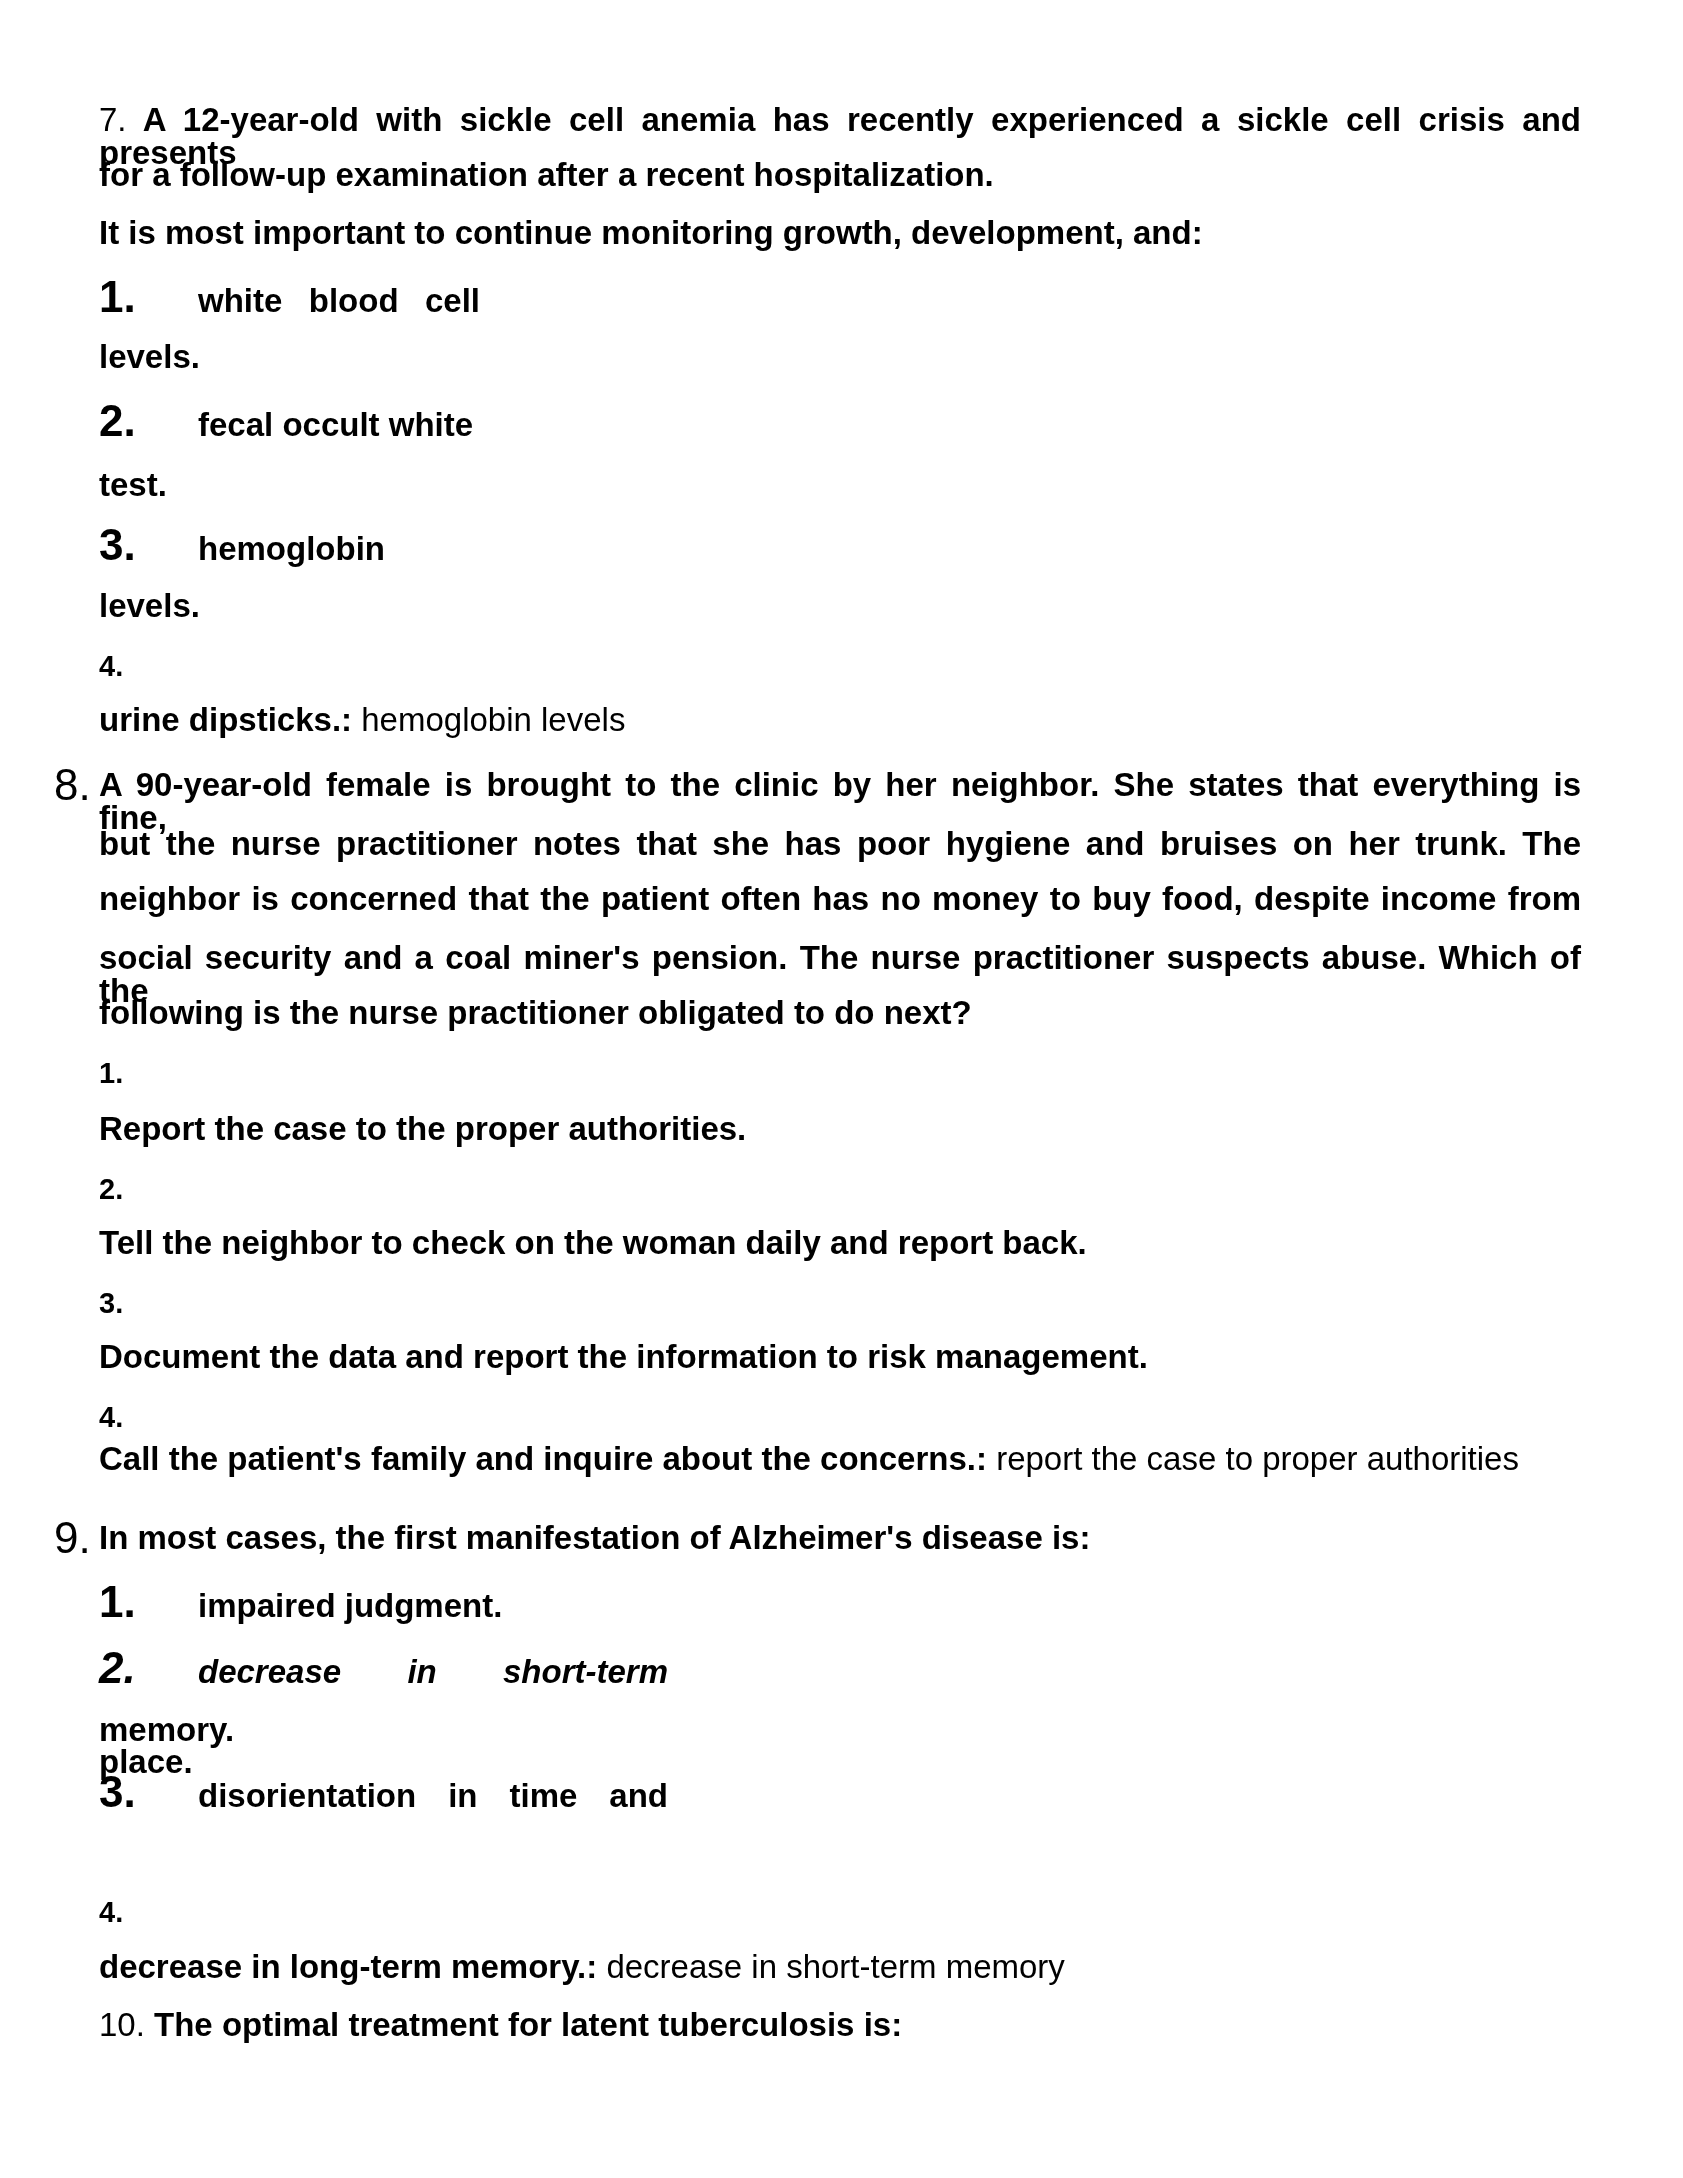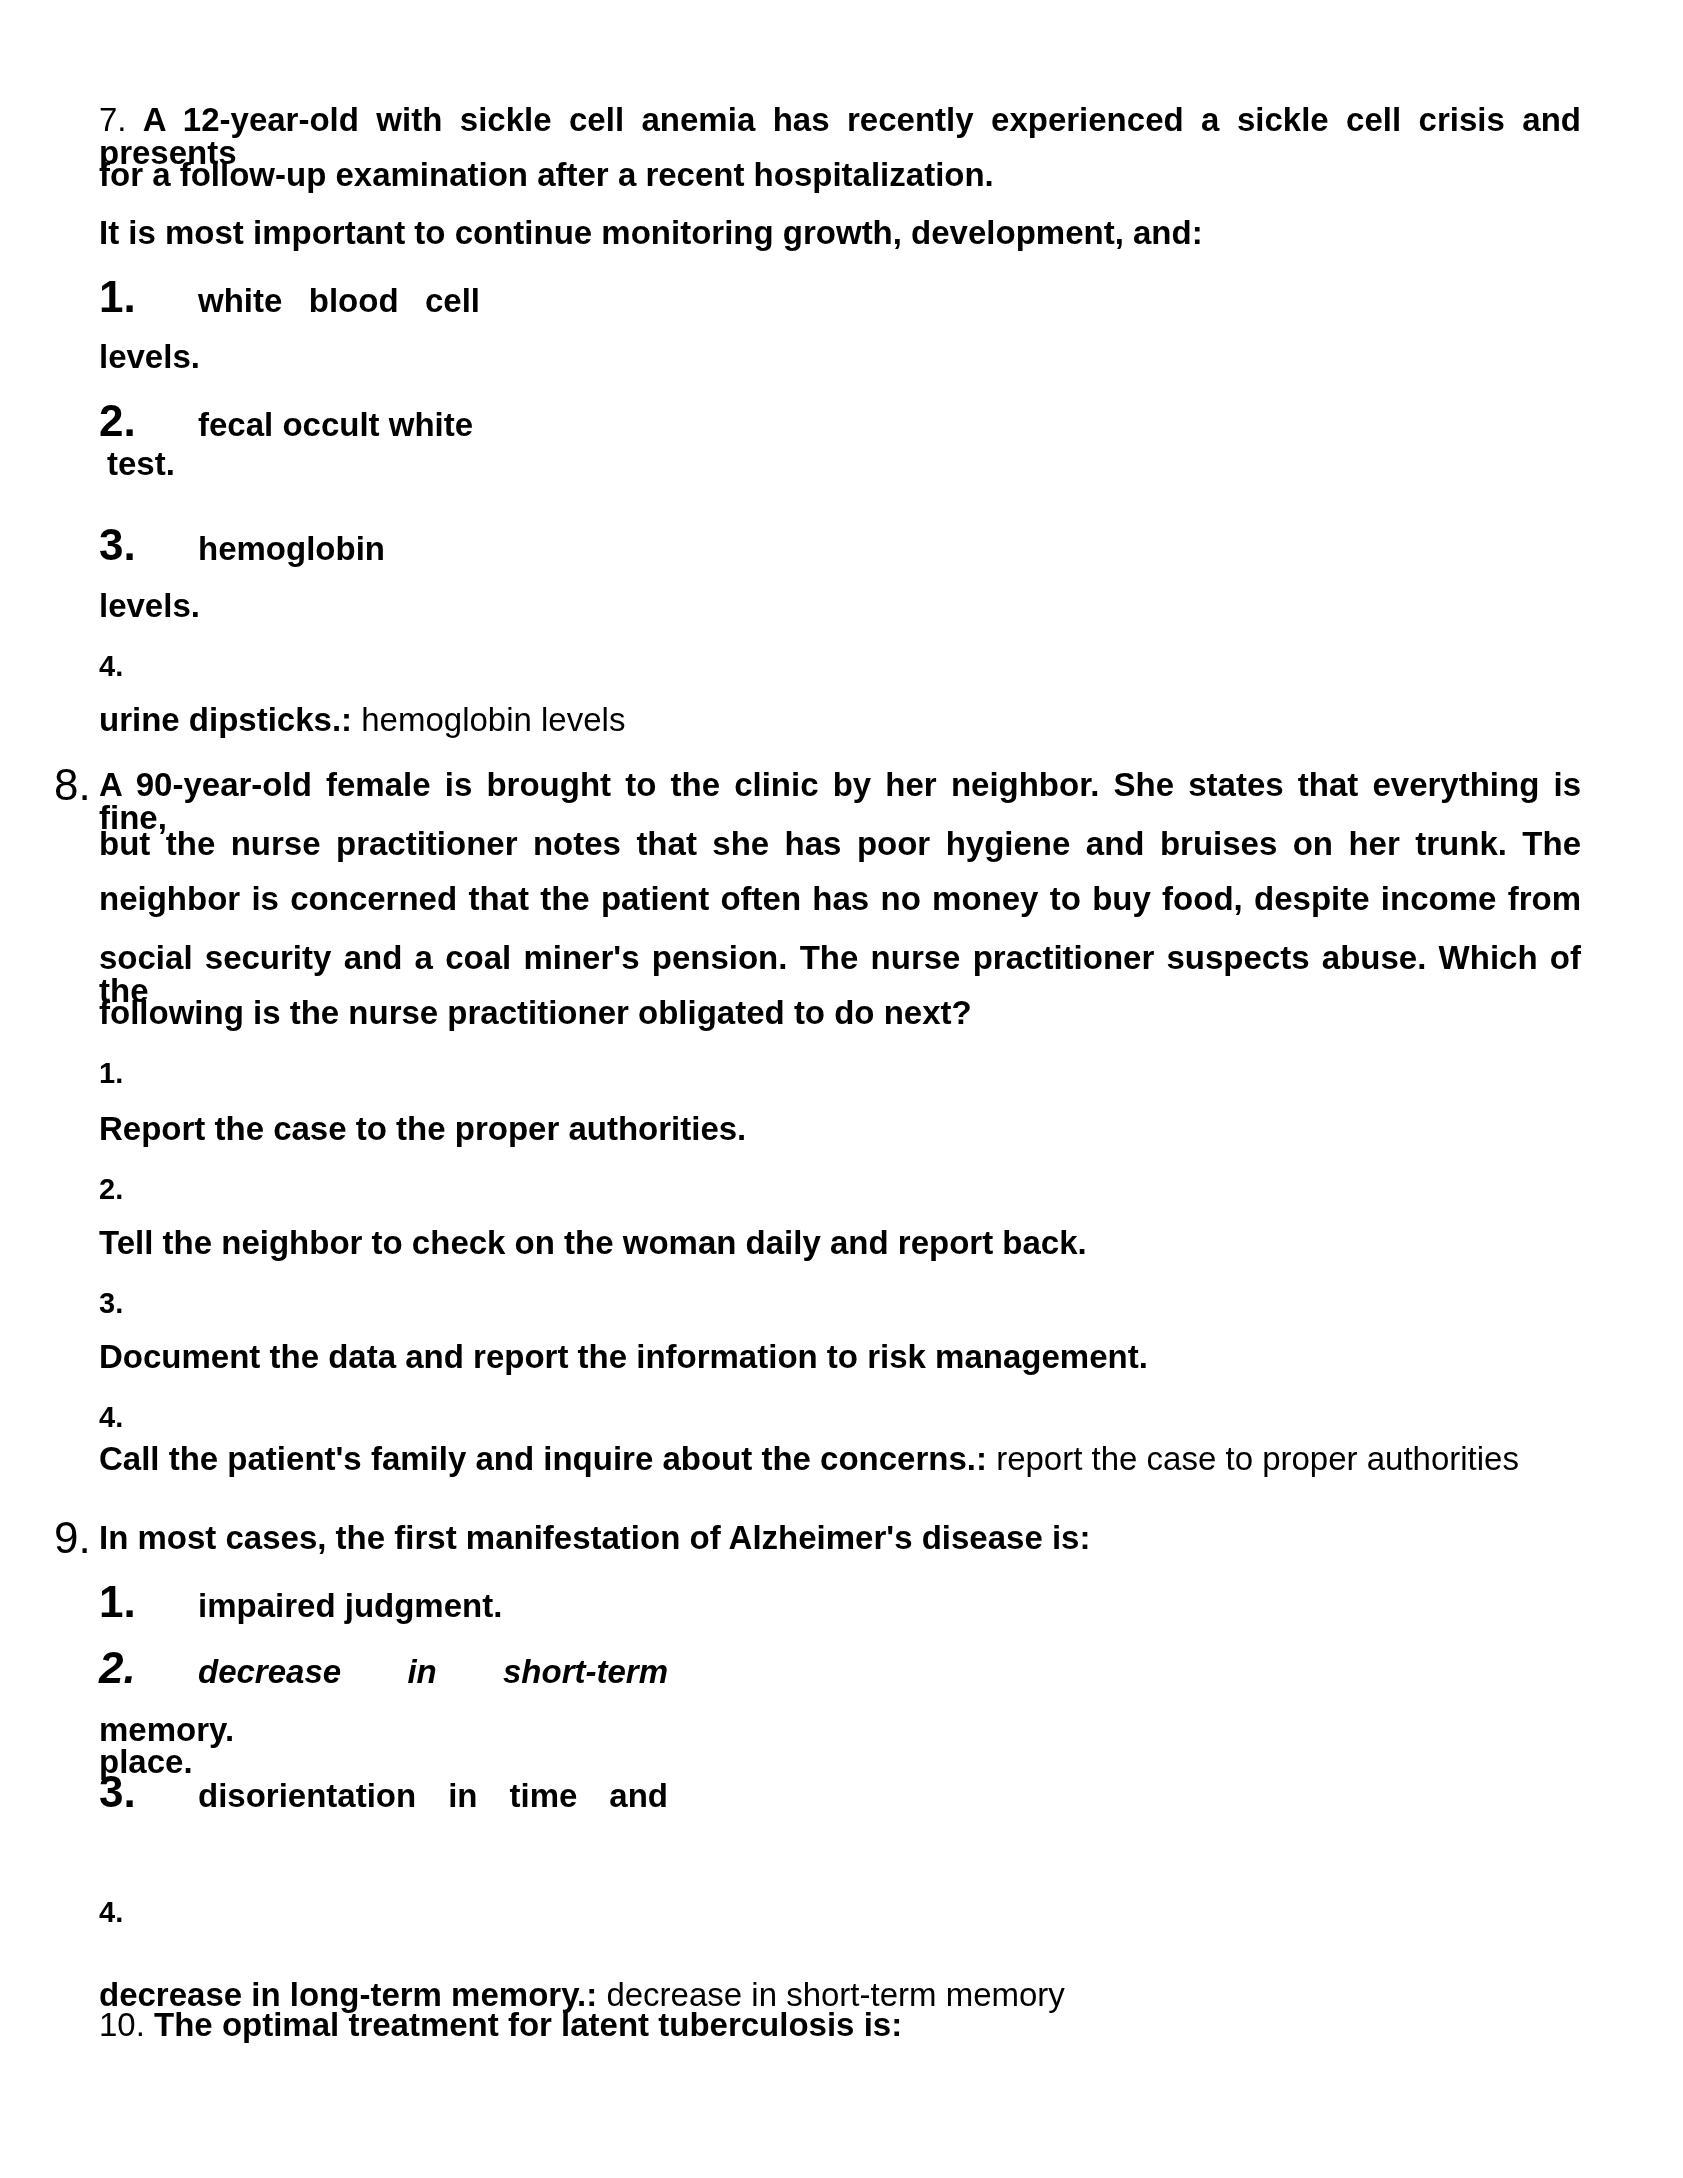--- a/index.html
+++ b/index.html
@@ -68,21 +68,21 @@
   <div class="line" style="top:216px;">It is most important to continue monitoring growth, development, and:</div>
 
   <div class="line" style="top:275px;">
     <span class="optnum-big">1.</span><span class="opt-spaced">white blood cell</span>
   </div>
   <div class="line" style="top:340px;">levels.</div>
 
   <div class="line" style="top:399px;">
     <span class="optnum-big">2.</span><span>fecal occult white</span>
   </div>
-  <div class="line" style="top:447px;margin-left:8px;">test.</div>
+  <div class="line" style="top:468px;">test.</div>
 
   <div class="line" style="top:523px;">
     <span class="optnum-big">3.</span><span>hemoglobin</span>
   </div>
   <div class="line" style="top:589px;">levels.</div>
 
   <div class="line" style="top:648px;"><span class="optnum-small">4.</span></div>
   <div class="line" style="top:703px;"><span>urine dipsticks.:</span> <span class="answer">hemoglobin levels</span></div>
 </div>
 
@@ -119,19 +119,19 @@
     <span class="optnum-big">2.</span><span class="opt-spaced" style="width:470px;">decrease in short-term</span>
   </div>
   <div class="line" style="top:1713px;">memory.</div>
 
   <div class="line" style="top:1770px;">
     <span class="optnum-big">3.</span><span class="opt-spaced" style="width:470px;">disorientation in time and</span>
   </div>
   <div class="line" style="top:1745px;">place.</div>
 
   <div class="line" style="top:1894px;"><span class="optnum-small">4.</span></div>
-  <div class="line" style="top:1950px;margin-top:28px;"><span>decrease in long-term memory.:</span> <span class="answer">decrease in short-term memory</span></div>
+  <div class="line" style="top:1950px;"><span>decrease in long-term memory.:</span> <span class="answer">decrease in short-term memory</span></div>
 </div>
 
 <div>
   <div class="line" style="top:2008px;"><span class="qnum-reg">10.</span> <span>The optimal treatment for latent tuberculosis is:</span></div>
 </div>
 
 
 </body></html>

